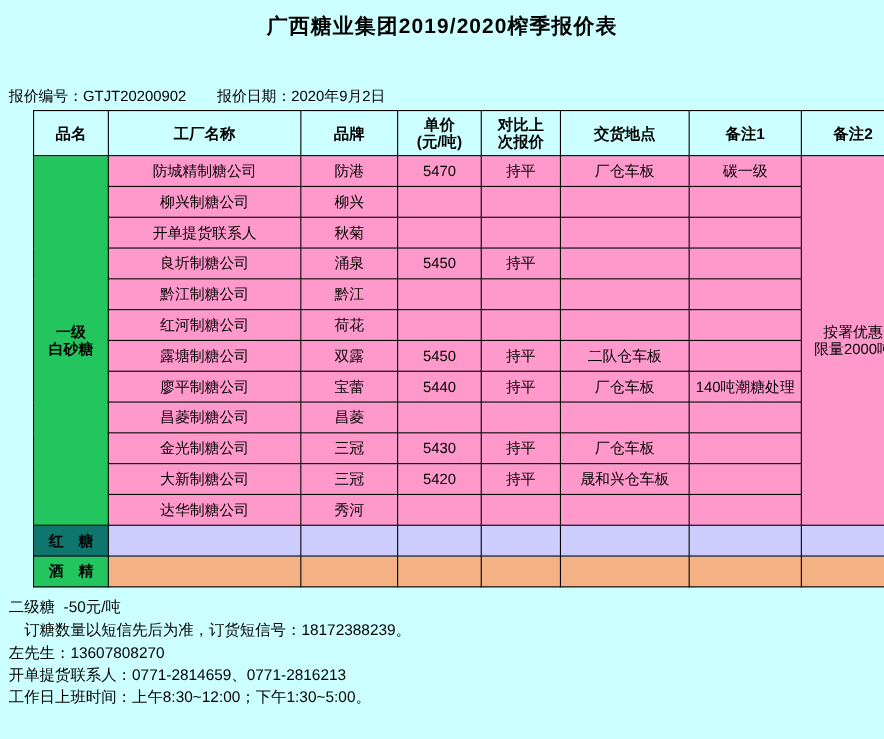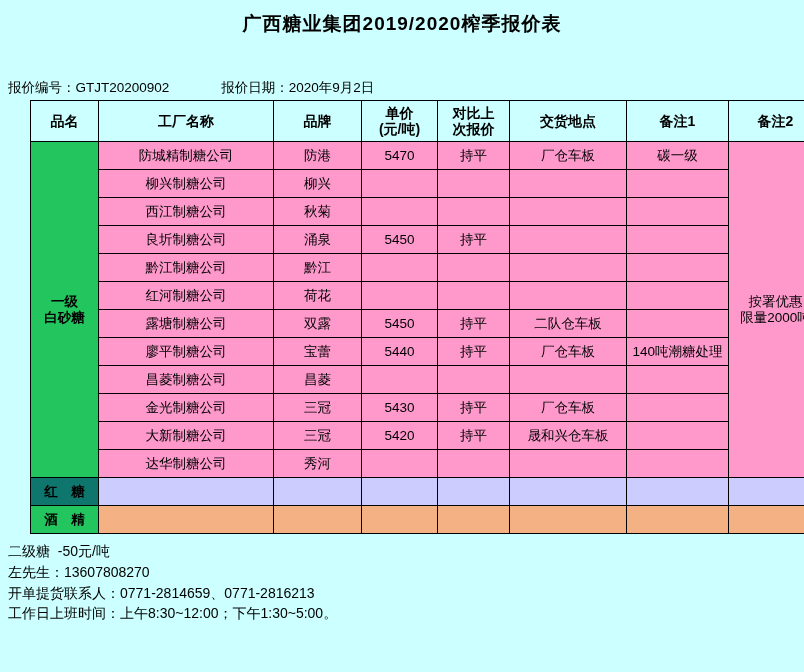--- a/index.html
+++ b/index.html
@@ -30,21 +30,20 @@
     padding-bottom: 2px;
     color: #000;
   }
   .meta-row {
     display: flex;
     align-items: flex-end;
     font-size: 13.5px;
     padding-left: 2px;
     height: 30px;
     margin-top: 28px;
-    gap: 24px;
   }
   .meta-code {
     white-space: pre;
   }
   .meta-date {
     white-space: pre;
     margin-left: 28px;
   }
   table.price {
     border-collapse: collapse;
@@ -174,21 +173,21 @@
       </tr>
       <tr>
         <td class="pink">柳兴制糖公司</td>
         <td class="pink">柳兴</td>
         <td class="pink"></td>
         <td class="pink"></td>
         <td class="pink"></td>
         <td class="pink"></td>
       </tr>
       <tr>
-        <td class="pink">西江制糖公司</td>
+        <td class="pink">开单提货联系人</td>
         <td class="pink">秋菊</td>
         <td class="pink"></td>
         <td class="pink"></td>
         <td class="pink"></td>
         <td class="pink"></td>
       </tr>
       <tr>
         <td class="pink">良圻制糖公司</td>
         <td class="pink">涌泉</td>
         <td class="pink">5450</td>
@@ -279,18 +278,19 @@
         <td class="orange"></td>
         <td class="orange"></td>
         <td class="orange"></td>
         <td class="orange"></td>
       </tr>
     </tbody>
   </table>
 
   <div class="footer">
     <div class="first">二级糖  -50元/吨</div>
+    <div>　订糖数量以短信先后为准，订货短信号：18172388239。</div>
     <div>左先生：13607808270</div>
     <div>开单提货联系人：0771-2814659、0771-2816213</div>
     <div>工作日上班时间：上午8:30~12:00；下午1:30~5:00。</div>
   </div>
 
 </div>
 
 </body></html>

